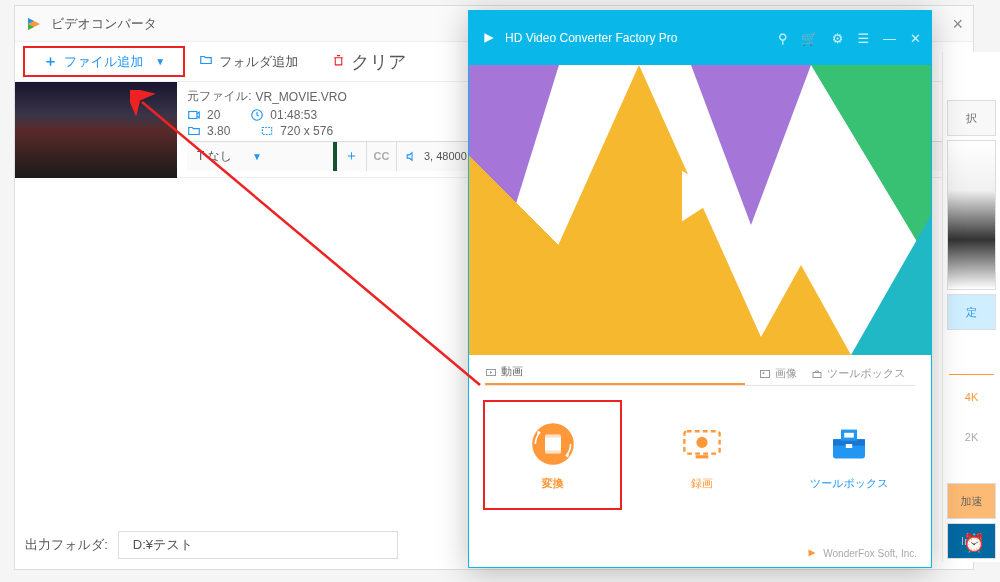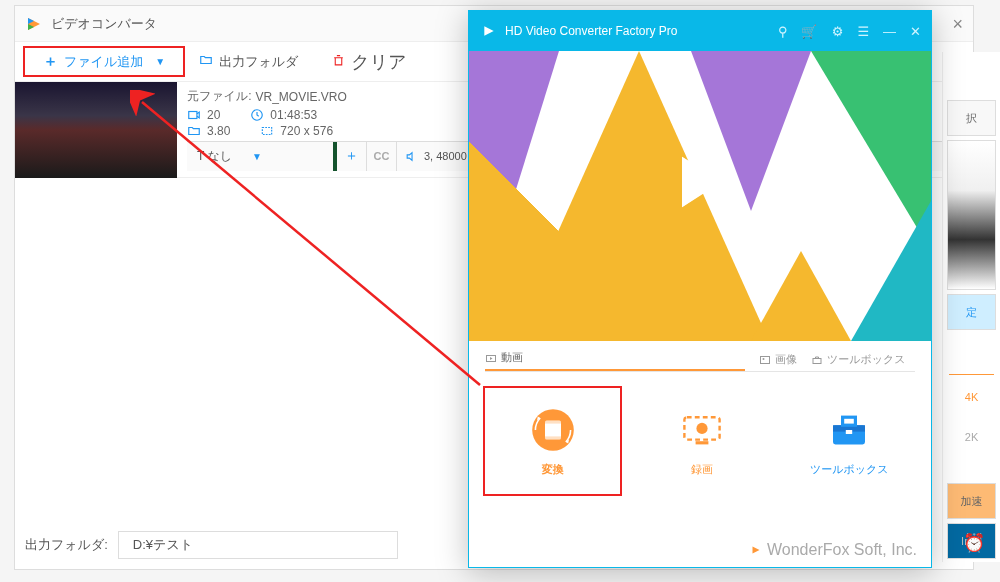--- a/index.html
+++ b/index.html
@@ -37,21 +37,21 @@
 .ctrl-btn { width: 30px; height: 100%; display: flex; align-items: center; justify-content: center; border-right: 1px solid #ddd; color: #2196f3; font-size: 14px; }
 .ctrl-cc { color: #aaa; font-size: 11px; font-weight: bold; }
 .ctrl-audio { flex: 0 0 150px; display: flex; align-items: center; padding: 0 8px; font-size: 11px; color: #555; border-right: 1px solid #ddd; gap: 6px; }
 .ctrl-info { width: 30px; height: 100%; background: #2196f3; color: #fff; display: flex; align-items: center; justify-content: center; }
 
 .output-row { position: absolute; bottom: 10px; left: 10px; display: flex; align-items: center; gap: 10px; font-size: 13px; color: #555; }
 .output-box { border: 1px solid #ddd; padding: 4px 14px; background: #fff; min-width: 280px; }
 
 
 .popup { position: absolute; left: 468px; top: 10px; width: 464px; height: 558px; background: #fff; box-shadow: 0 4px 30px rgba(0,0,0,0.25); border: 1px solid #09b8e8; }
-.popup-header { height: 40px; background: #09b8e8; display: flex; align-items: center; padding: 0 12px; gap: 8px; position: relative; }
+.popup-header { height: 54px; background: #09b8e8; display: flex; align-items: center; padding: 0 12px; gap: 8px; position: relative; }
 .popup-title { color: #fff; font-size: 12px; }
 .popup-icons { position: absolute; right: 10px; display: flex; gap: 14px; }
 .popup-icons span { color: #cff4ff; font-size: 13px; }
 
 .hero { height: 290px; position: relative; overflow: hidden; background: #fff; }
 .tri { position: absolute; }
 .tri1 { left: 0; top: 0; border-left: 90px solid #a576d8; border-bottom: 290px solid transparent; }
 .tri2 { left: 0; bottom: 0; width: 200px; height: 200px; background: linear-gradient(45deg, #f5b82e 50%, transparent 50%); }
 .tri2b { left: 40px; top: 0; width: 0; height: 0; border-left: 130px solid transparent; border-right: 130px solid transparent; border-bottom: 290px solid #f5b82e; }
 .tri3 { right: 120px; top: 0; width: 0; height: 0; border-left: 60px solid transparent; border-right: 60px solid transparent; border-top: 160px solid #a576d8; }
@@ -69,21 +69,21 @@
 .tile { flex: 1; height: 110px; display: flex; flex-direction: column; align-items: center; justify-content: center; gap: 8px; font-size: 11px; }
 .tile.highlight { border: 2px solid #e22; }
 .tile-icon { width: 48px; height: 48px; }
 .tile-label { color: #666; }
 .tile.highlight .tile-label { color: #ff9838; font-weight: bold; }
 .tile.dl .tile-label { color: #ff9838; }
 .tile.rec .tile-label { color: #ff9838; }
 .tile.gif .tile-label { color: #3eb24a; }
 .tile.tb .tile-label { color: #2196f3; }
 
-.footer { position: absolute; bottom: 8px; right: 14px; font-size: 16px; color: #aaa; display: flex; align-items: center; gap: 5px; }
+.footer { position: absolute; bottom: 8px; right: 14px; font-size: 10px; color: #aaa; display: flex; align-items: center; gap: 5px; }
 
 
 .arrow-line { position: absolute; left: 130px; top: 90px; width: 360px; height: 300px; pointer-events: none; z-index: 50; }
 
 
 .peek { position: absolute; right: 0; top: 52px; width: 58px; height: 510px; background: #fff; border-left: 1px solid #eee; }
 .peek-item { height: 36px; display: flex; align-items: center; justify-content: center; font-size: 11px; color: #666; border: 1px solid #ddd; margin: 4px 4px; background: #f8f8f8; }
 .peek-4k { color: #ff9838; }
 .peek-blue { background: #cfeeff; color: #2196f3; }
 .peek-clock { color: #ff9838; font-size: 18px; }
@@ -107,21 +107,21 @@
       <span class="plus">＋</span>
       <span>ファイル追加</span>
       <span class="chev">▼</span>
     </div>
     <div class="folder-add">
       <span class="icon">
         <svg width="14" height="14" viewBox="0 0 24 24">
             <path d="M3 6h6l2 2h10v10H3z" fill="none" stroke="#2196f3" stroke-width="2"></path>
           </svg>
       </span>
-      <span>出力フォルダ</span>
+      <span>フォルダ追加</span>
     </div>
     <div class="clear-btn">
       <span class="icon">
         <svg width="13" height="13" viewBox="0 0 24 24">
             <path d="M6 7h12v13H6z M4 7h16 M9 3h6" fill="none" stroke="#e22" stroke-width="2"></path>
           </svg>
       </span>
       <span>クリア</span>
     </div>
   </div>

